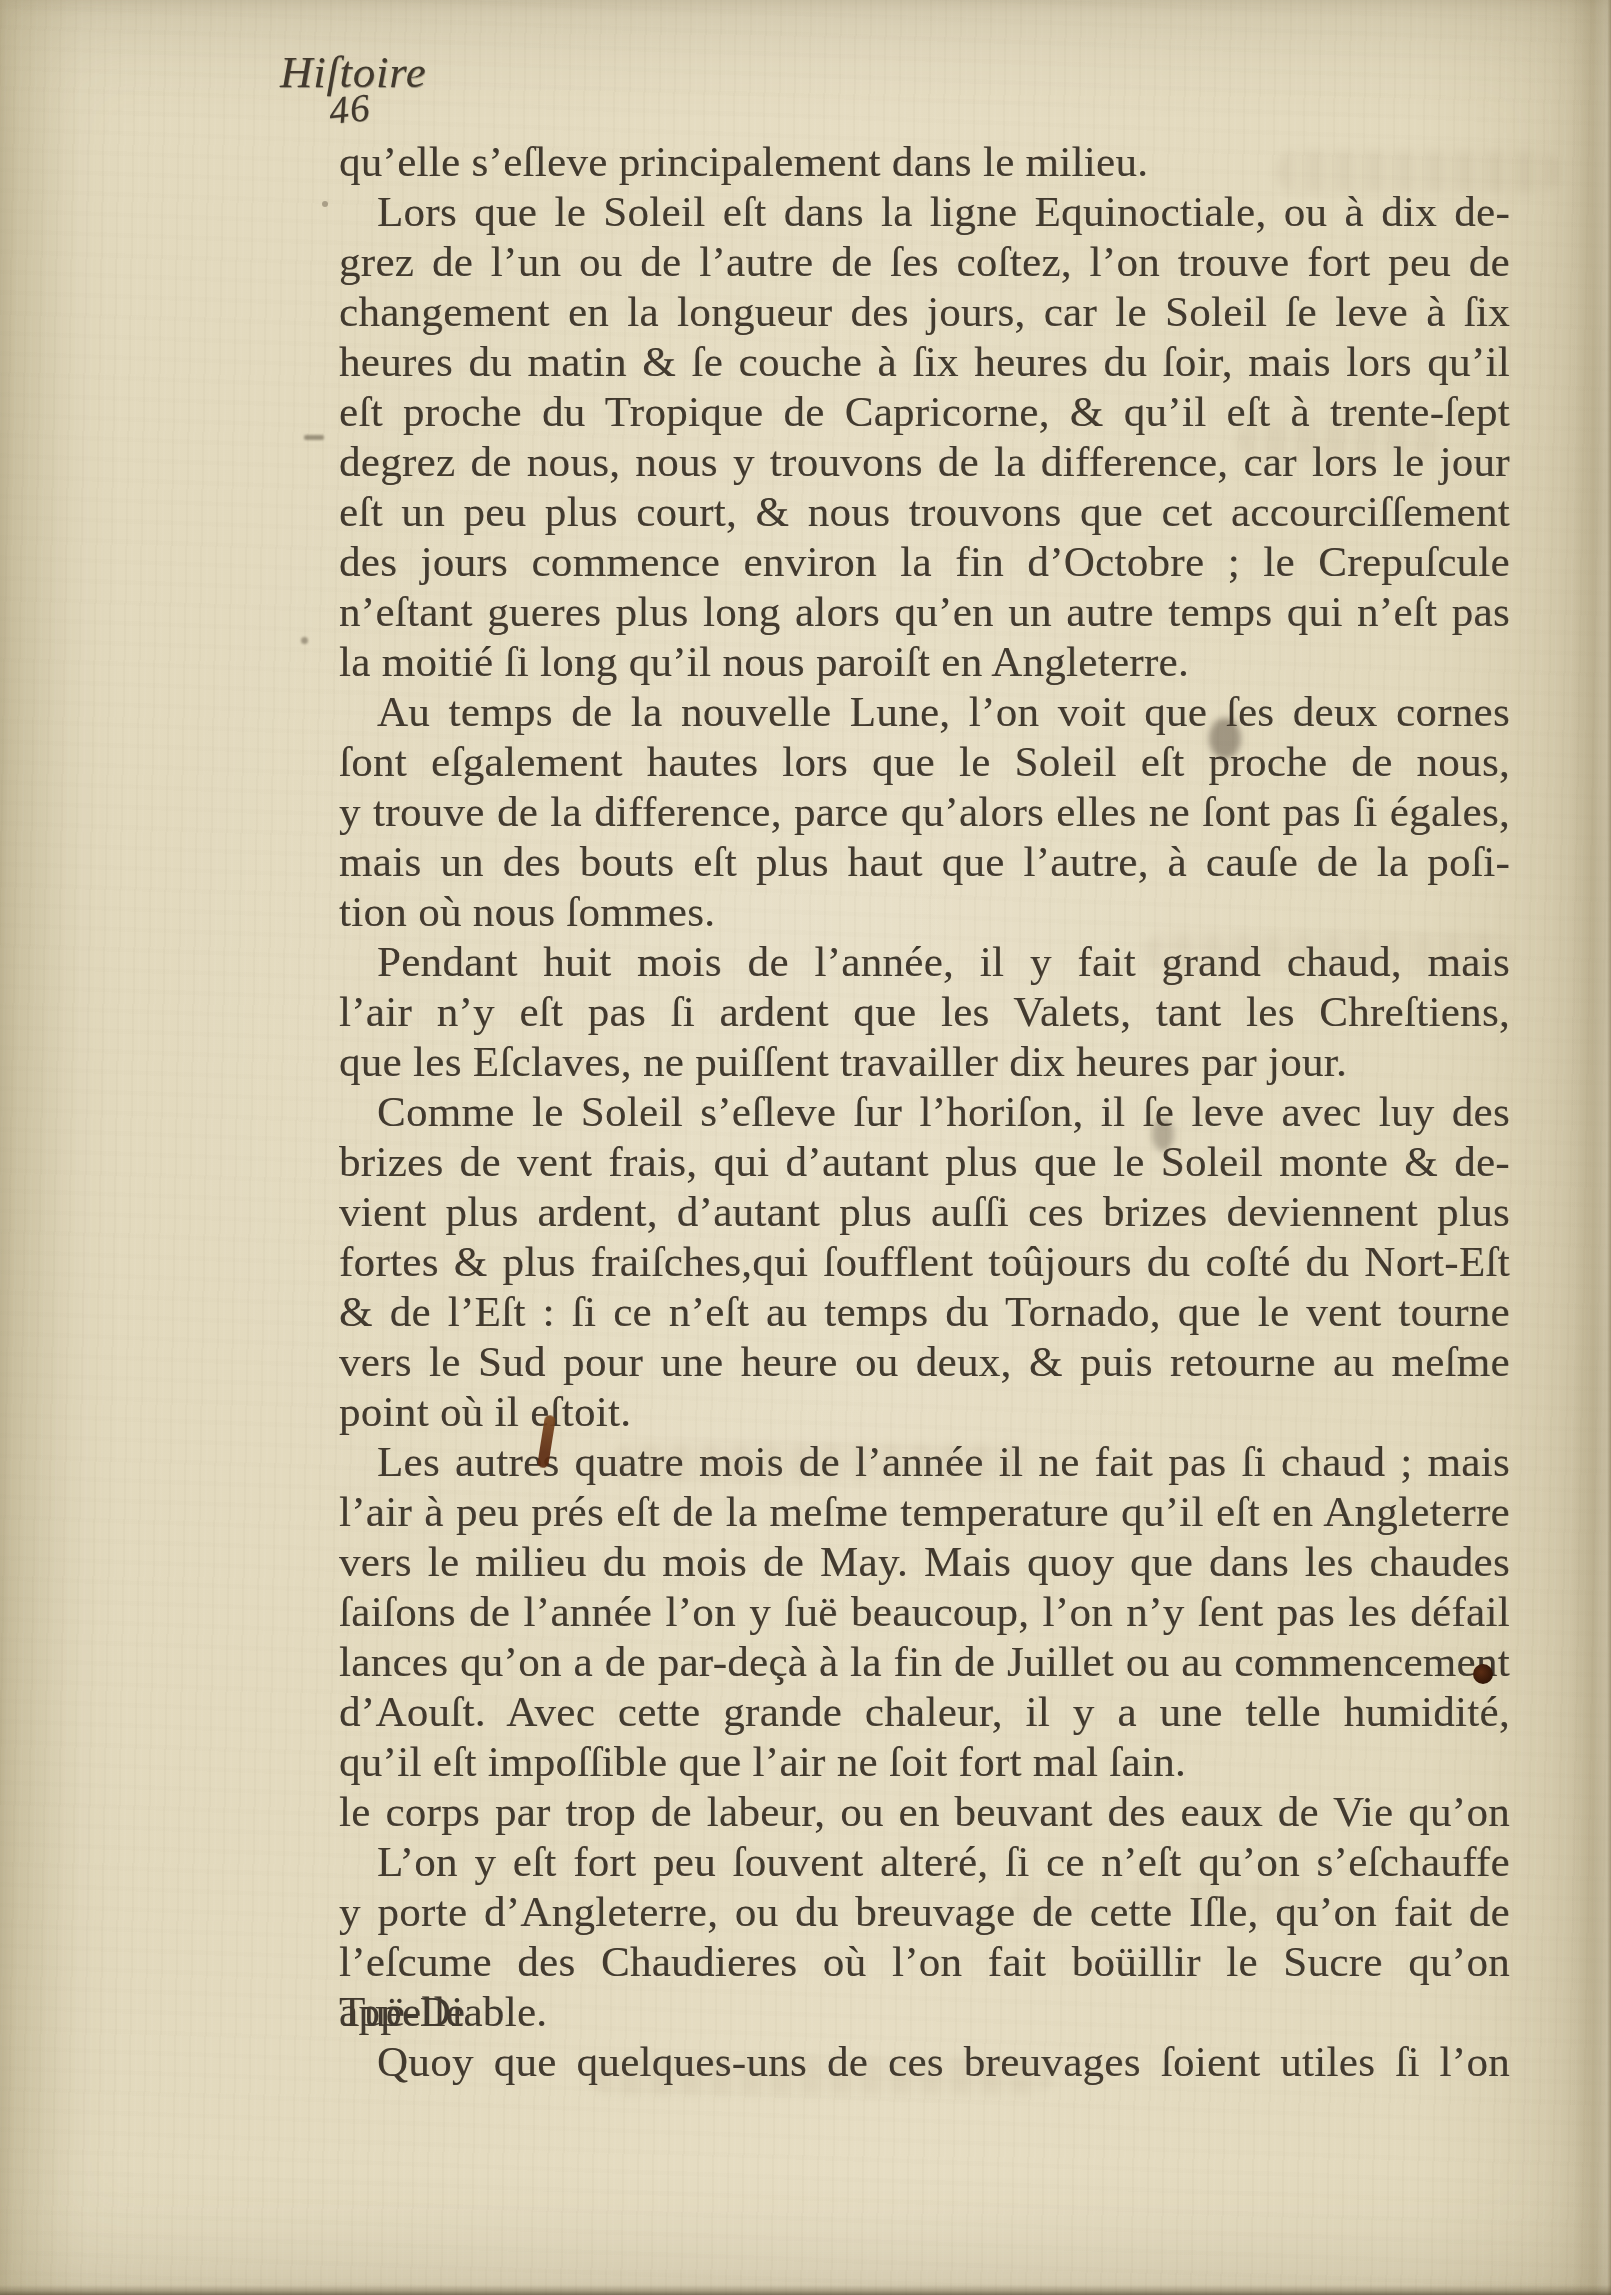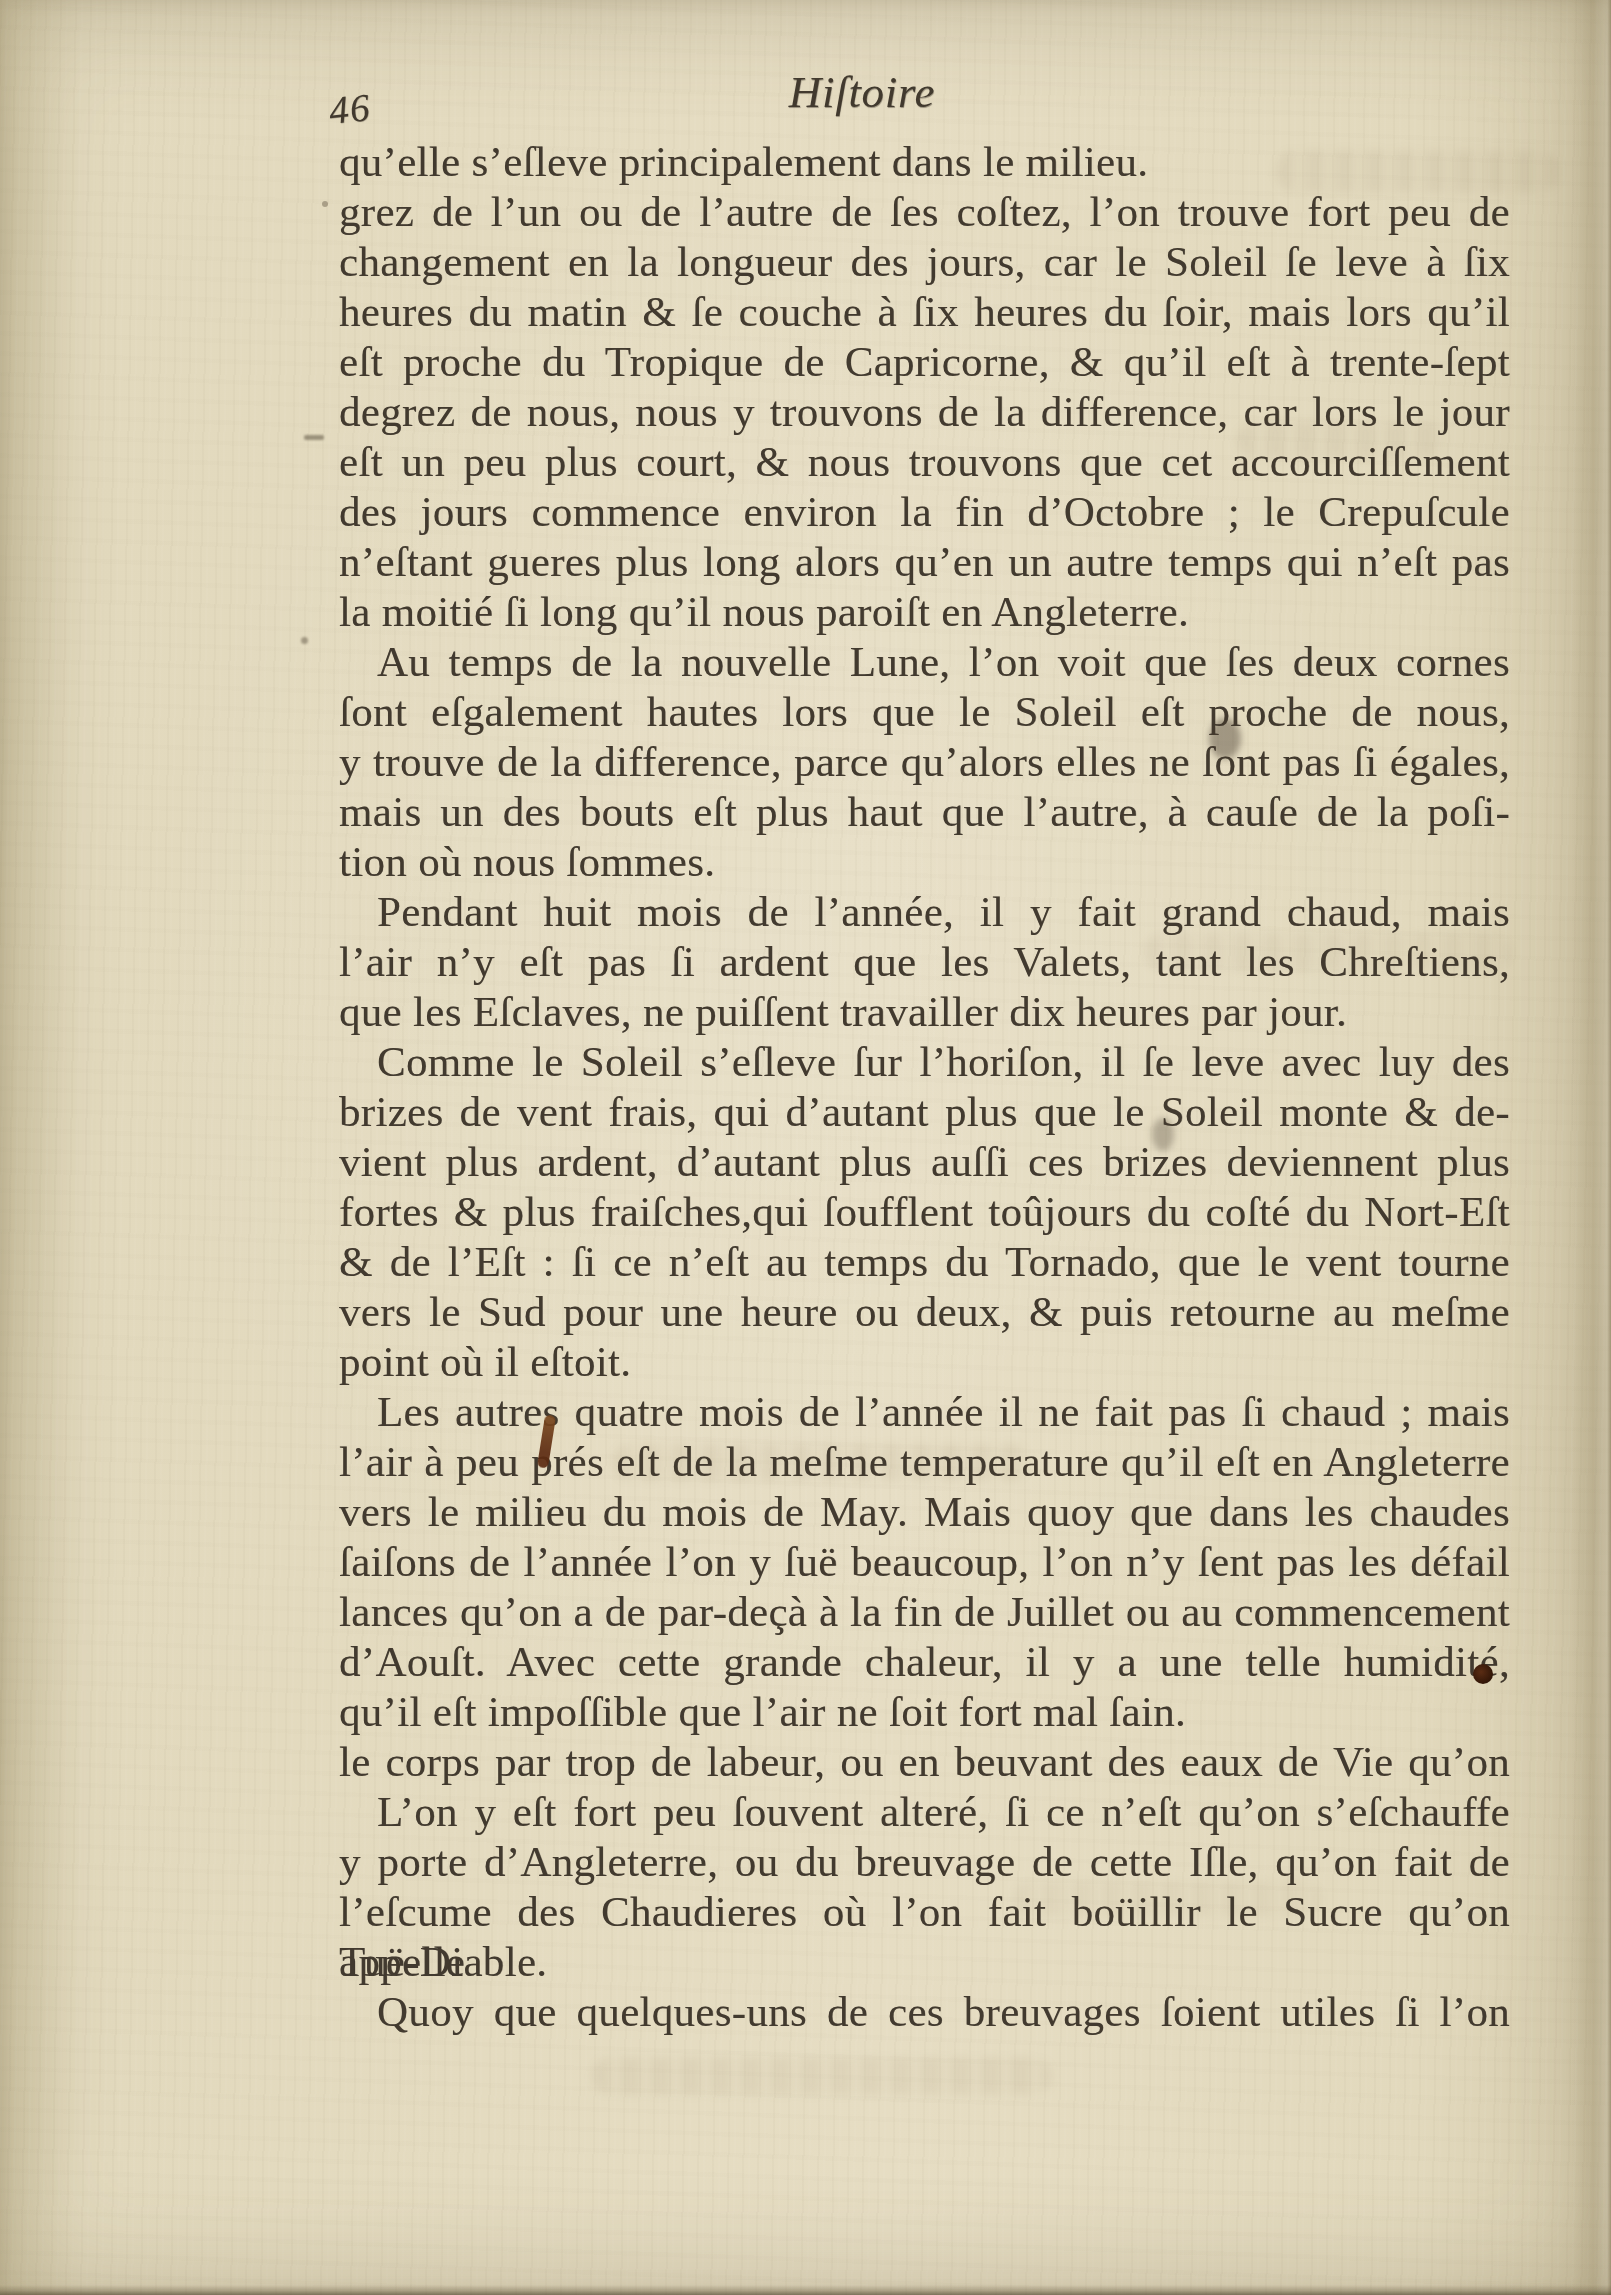--- a/index.html
+++ b/index.html
@@ -39,22 +39,22 @@
     background:linear-gradient(90deg, rgba(0,0,0,0), rgba(150,135,100,0.18) 55%, rgba(240,235,215,0.40) 90%, rgba(120,108,80,0.35) 100%);
   }
 
   .pageno{
     position:absolute;left:329px;top:86px;
     font-style:italic;font-size:39px;letter-spacing:1.3px;
     transform:rotate(-6deg);
     text-shadow:0.4px 0.5px 0.7px rgba(64,56,44,0.45);
   }
   .header{
-    position:absolute;left:280px;top:66px;width:1164px;
-    text-align:center;font-style:italic;font-size:45px;letter-spacing:0.7px;
+    position:absolute;left:280px;top:46px;width:1164px;
+    font-style:italic;font-size:45px;letter-spacing:0.7px;
     text-shadow:0.4px 0.5px 0.7px rgba(64,56,44,0.45);
   }
 
   .body{
     position:absolute;left:339px;top:137px;width:1171px;
     font-size:43px;line-height:50px;letter-spacing:0.3px;
     text-shadow:0.3px 0.4px 0.6px rgba(64,56,44,0.38);
   }
   .line{
     text-align:justify;
@@ -106,20 +106,21 @@
   <div class="ghost g3"></div>
   <div class="ghost g4"></div>
   <div class="ghost g5"></div>
   <div class="ghost g6"></div>
 
   <div class="pageno">46</div>
   <div class="header">Hiſtoire</div>
 
   <div class="body">
     <div class="line pend">qu’elle s’eſleve principalement dans le milieu.</div>
+    <div class="line indent">Lors que le Soleil eſt dans la ligne Equinoctiale, ou à dix de-</div>
     <div class="line">grez de l’un ou de l’autre de ſes coſtez, l’on trouve fort peu de</div>
     <div class="line">changement en la longueur des jours, car le Soleil ſe leve à ſix</div>
     <div class="line">heures du matin &amp; ſe couche à ſix heures du ſoir, mais lors qu’il</div>
     <div class="line">eſt proche du Tropique de Capricorne, &amp; qu’il eſt à trente-ſept</div>
     <div class="line">degrez de nous, nous y trouvons de la difference, car lors le jour</div>
     <div class="line">eſt un peu plus court, &amp; nous trouvons que cet accourciſſement</div>
     <div class="line">des jours commence environ la fin d’Octobre ; le Crepuſcule</div>
     <div class="line">n’eſtant gueres plus long alors qu’en un autre temps qui n’eſt pas</div>
     <div class="line pend">la moitié ſi long qu’il nous paroiſt en Angleterre.</div>
     <div class="line indent">Au temps de la nouvelle Lune, l’on voit que ſes deux cornes</div>

